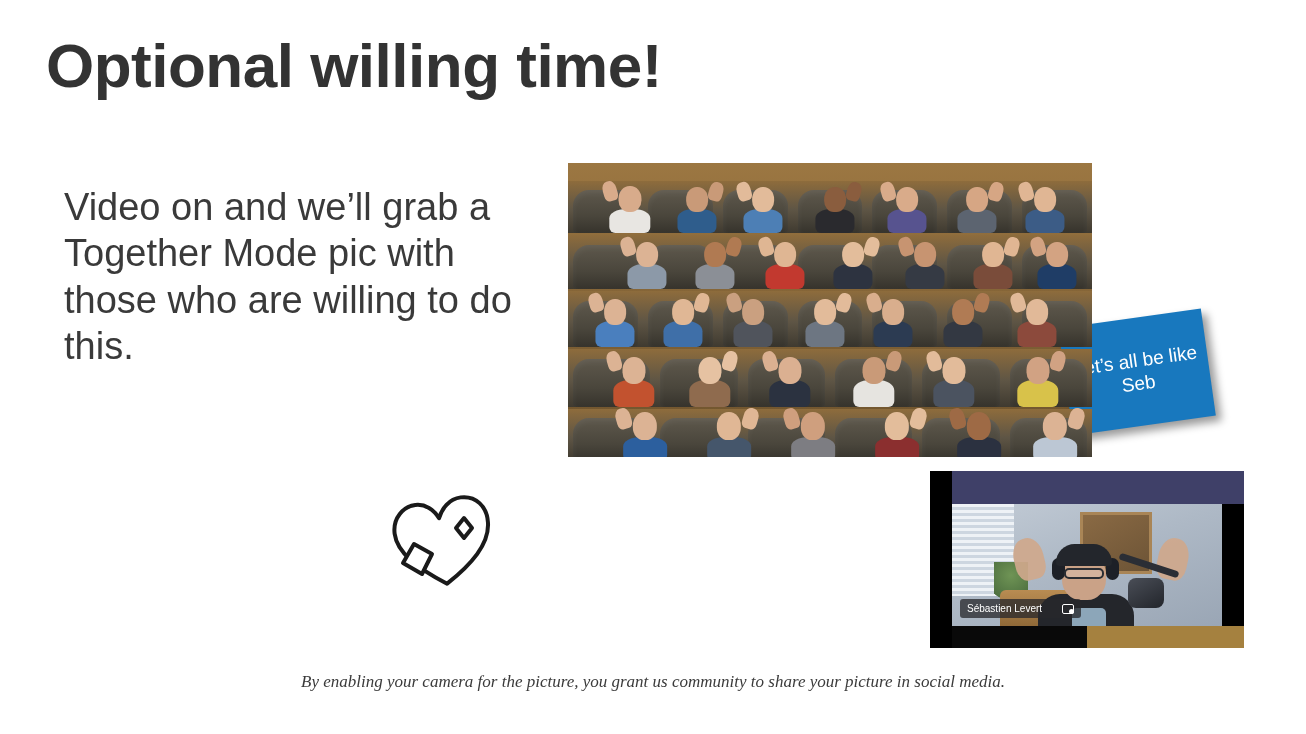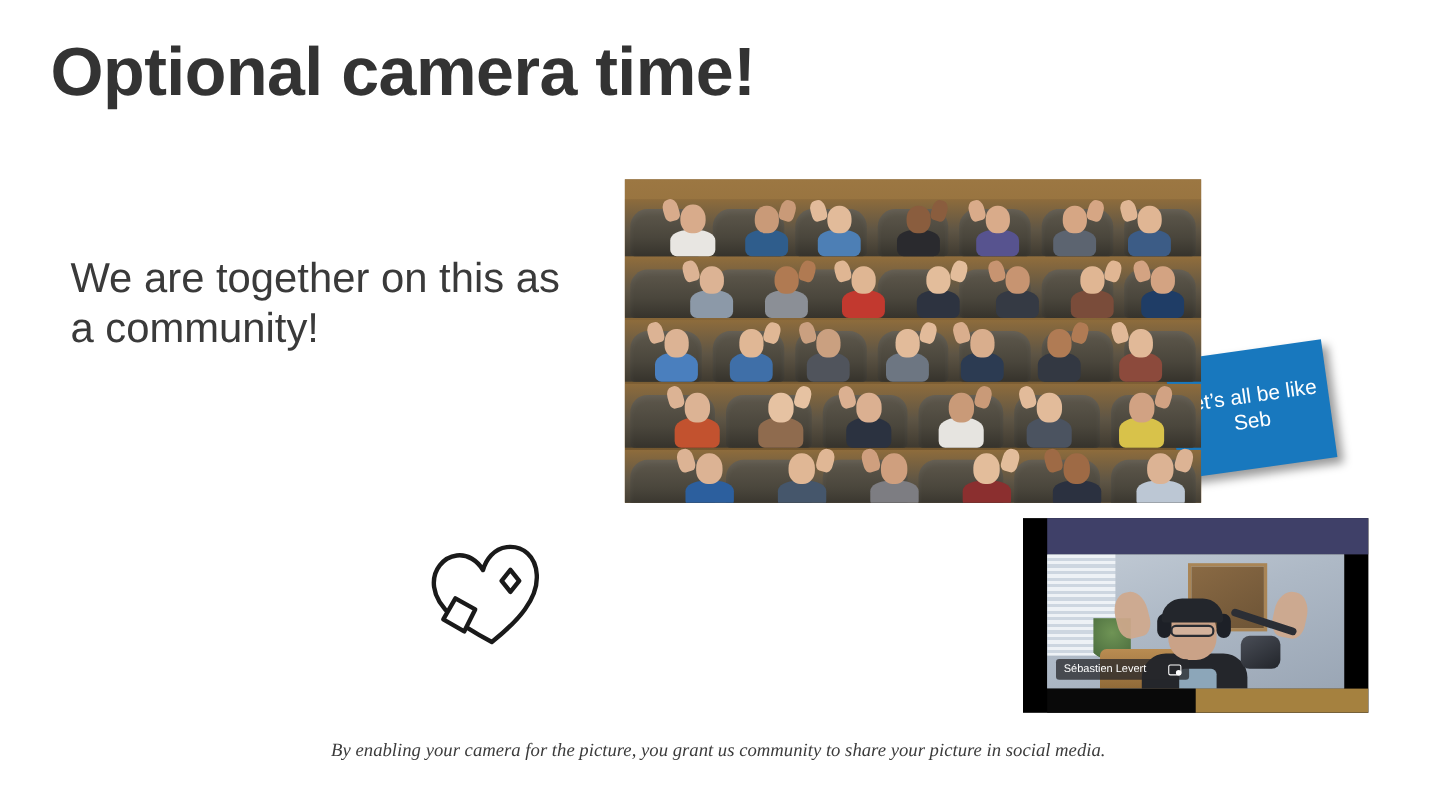--- a/index.html
+++ b/index.html
@@ -273,24 +273,24 @@
     text-align:center;
     font-family:"Liberation Serif", serif;
     font-style:italic;
     font-size:17px;
     color:#3b3b3b;
   }
 </style>
 </head>
 <body>
 
-<h1 id="slide-title">Optional camera time!</h1>
+<h1 id="slide-title">Optional willing time!</h1>
 
 <div id="body-block">
-  <p class="body-para" id="body-para-2">We are together on this as a community!</p>
+  <p class="body-para" id="body-para-1">Video on and we’ll grab a Together Mode pic with those who are willing to do this.</p>
 </div>
 
 <svg id="heart-icon" viewBox="0 0 112 100">
   <path d="M56 92 C 30 74, 10 56, 10 36 C 10 20, 22 10, 34 10
            C 44 10, 52 17, 56 26 C 60 17, 68 8, 80 8
            C 95 8, 105 20, 104 36 C 103 58, 82 76, 56 92 Z" fill="none" stroke="#1a1a1a" stroke-width="4" stroke-linejoin="round" transform="rotate(-7 56 50)"></path>
   <path d="M78 26 L 86 36 L 78 46 L 70 36 Z" fill="#ffffff" stroke="#1a1a1a" stroke-width="4" stroke-linejoin="round"></path>
   <path d="M28 52 L 46 62 L 36 82 L 17 71 Z" fill="#ffffff" stroke="#1a1a1a" stroke-width="4" stroke-linejoin="round"></path>
 </svg>
 

